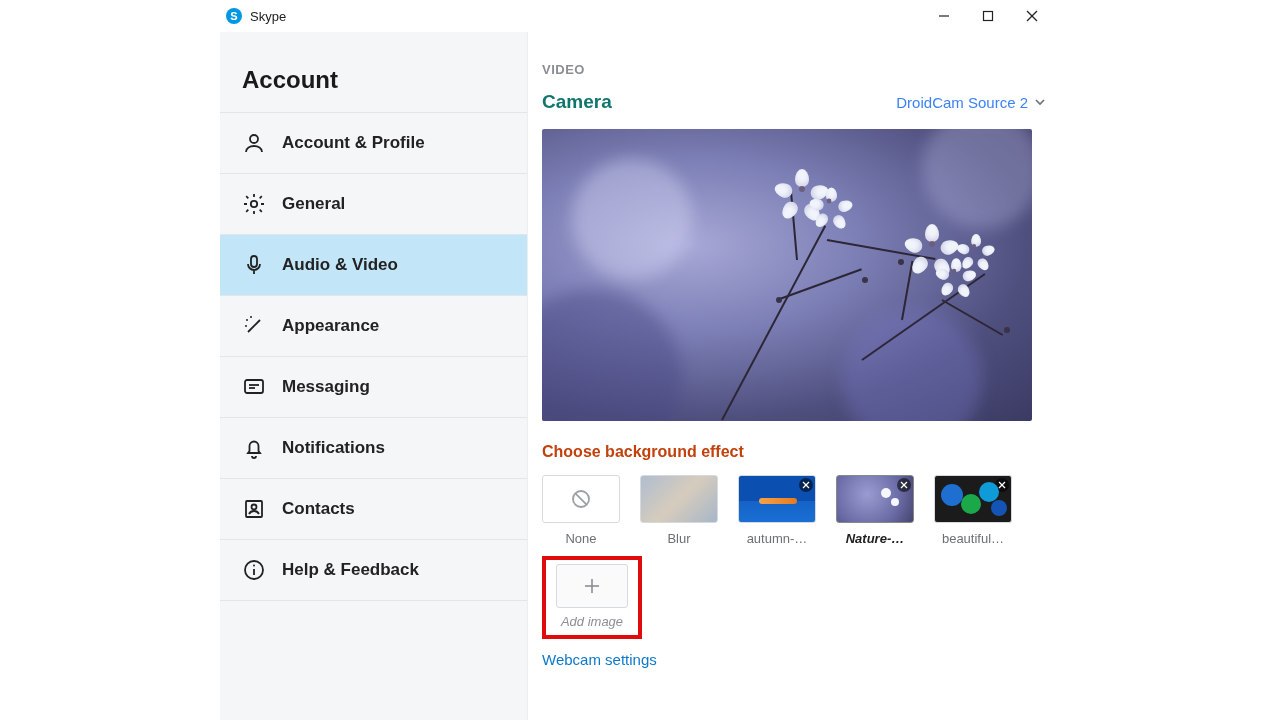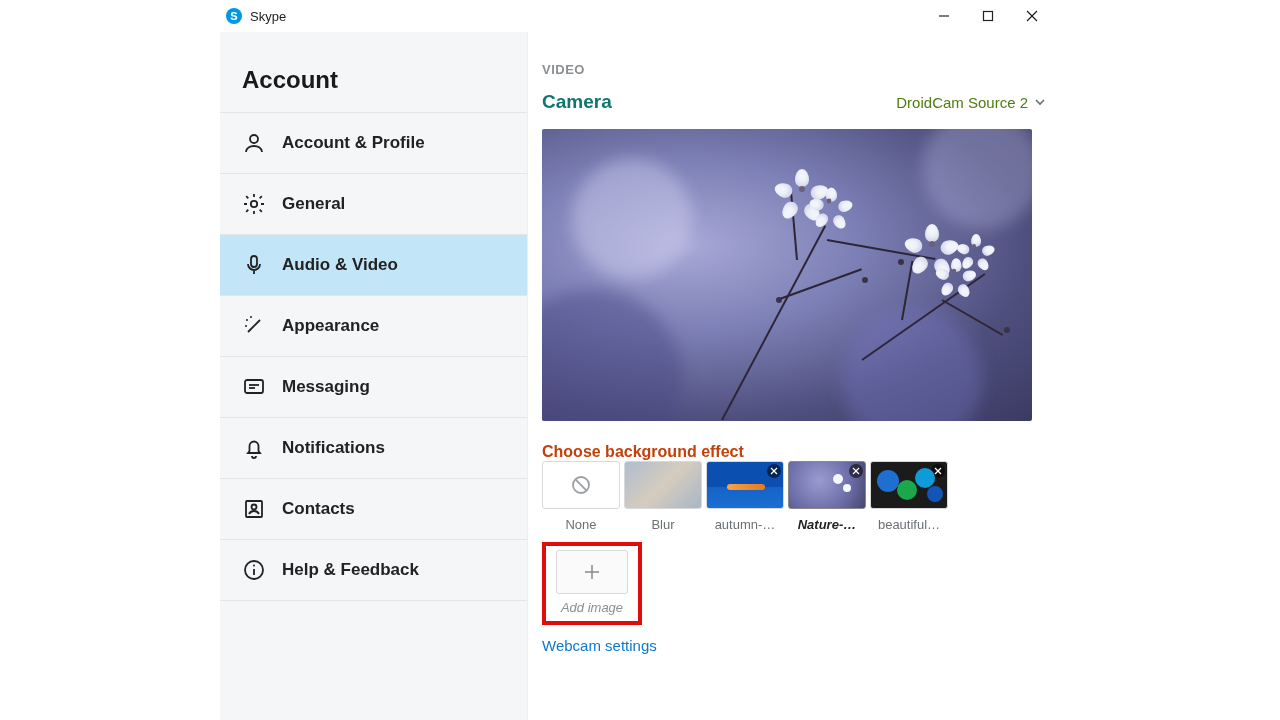--- a/index.html
+++ b/index.html
@@ -22,26 +22,26 @@
   .sidebar-item { display: flex; align-items: center; gap: 16px; padding: 18px 22px; font-size: 17px; color: #222; border-bottom: 1px solid #e3e6e8; cursor: pointer; font-weight: 600; }
   .sidebar-item:first-of-type { border-top: 1px solid #e3e6e8; }
   .sidebar-item.active { background: #c2e6f8; }
   .sidebar-item .sicon { width: 24px; height: 24px; display: flex; align-items: center; justify-content: center; flex: 0 0 24px; }
 
   .main { flex: 1; padding: 30px 14px 0 14px; overflow: auto; }
   .main .section-label { font-size: 13px; color: #8b8f94; font-weight: 600; letter-spacing: .5px; }
   .cam-row { display: flex; align-items: center; margin-top: 14px; }
   .cam-row .cam-label { font-size: 19px; font-weight: 700; color: #0f766e; }
   .cam-row .spacer { flex: 1; }
-  .cam-row .cam-select { font-size: 15px; color: #4d7c0f; display: flex; align-items: center; gap: 6px; cursor: pointer; }
+  .cam-row .cam-select { font-size: 15px; color: #3b82f6; display: flex; align-items: center; gap: 6px; cursor: pointer; }
 
   .preview { margin-top: 16px; width: 490px; height: 292px; border-radius: 2px; position: relative; overflow: hidden; }
 
   .bg-label { margin-top: 22px; font-size: 16px; font-weight: 600; color: #c2410c; }
-  .bg-row { display: flex; gap: 4px; }
+  .bg-row { display: flex; gap: 20px; margin-top: 14px; }
   .bg-item { width: 78px; display: flex; flex-direction: column; align-items: center; gap: 8px; }
   .thumb { width: 78px; height: 48px; border: 1px solid #d7dadd; border-radius: 3px; display: flex; align-items: center; justify-content: center; position: relative; cursor: pointer; overflow: hidden; }
   .thumb.selected { border-color: #888; }
   .thumb .remove { position: absolute; top: 2px; right: 2px; width: 14px; height: 14px; border-radius: 50%; background: rgba(0,0,0,.55); display: flex; align-items: center; justify-content: center; }
   .bg-caption { font-size: 13px; color: #6b7075; white-space: nowrap; overflow: hidden; text-overflow: ellipsis; max-width: 78px; }
   .bg-caption.sel { color: #222; font-weight: 700; font-style: italic; }
 
   .add-row { margin-top: 10px; }
   .add-box { border: 4px solid #e20b0b; padding: 4px 10px 6px 10px; display: inline-flex; flex-direction: column; align-items: center; }
   .add-thumb { width: 72px; height: 44px; border: 1px solid #d7dadd; border-radius: 3px; display: flex; align-items: center; justify-content: center; background: #fafafa; cursor: pointer; }

